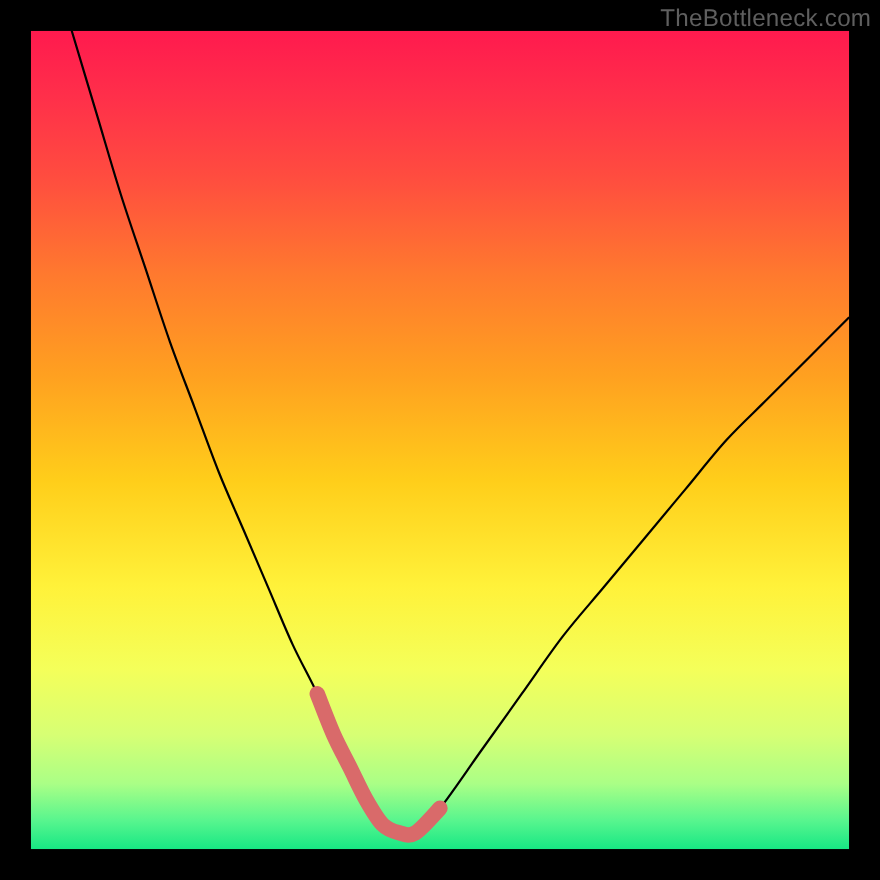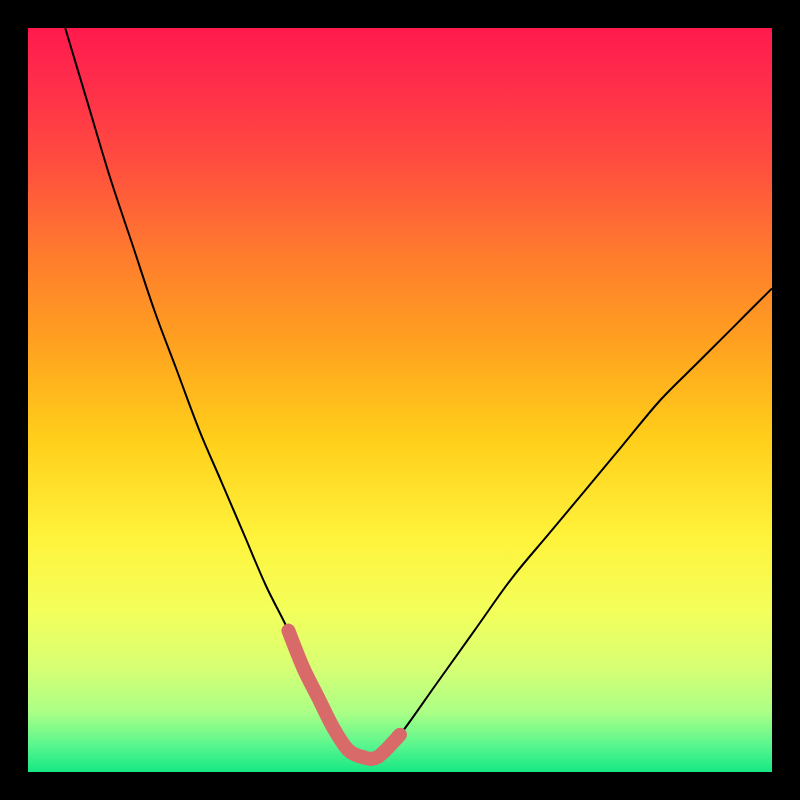--- a/index.html
+++ b/index.html
@@ -36,20 +36,21 @@
     box-sizing: border-box;
   }
   svg {
     display: block;
   }
 </style>
 </head>
 <body>
 
 <div class="outer">
+  <div class="watermark">TheBottleneck.com</div>
 
   <div class="plot-frame">
     <svg id="plot-svg" width="744" height="744" viewBox="0 0 744 744">
       <defs>
         <linearGradient id="bg-grad" x1="0" y1="0" x2="0" y2="1">
             <stop offset="0%" stop-color="#ff1a4e"></stop>
             <stop offset="8%" stop-color="#ff2f4a"></stop>
             <stop offset="18%" stop-color="#ff4d3f"></stop>
             <stop offset="30%" stop-color="#ff7a2e"></stop>
             <stop offset="42%" stop-color="#ffa020"></stop>

